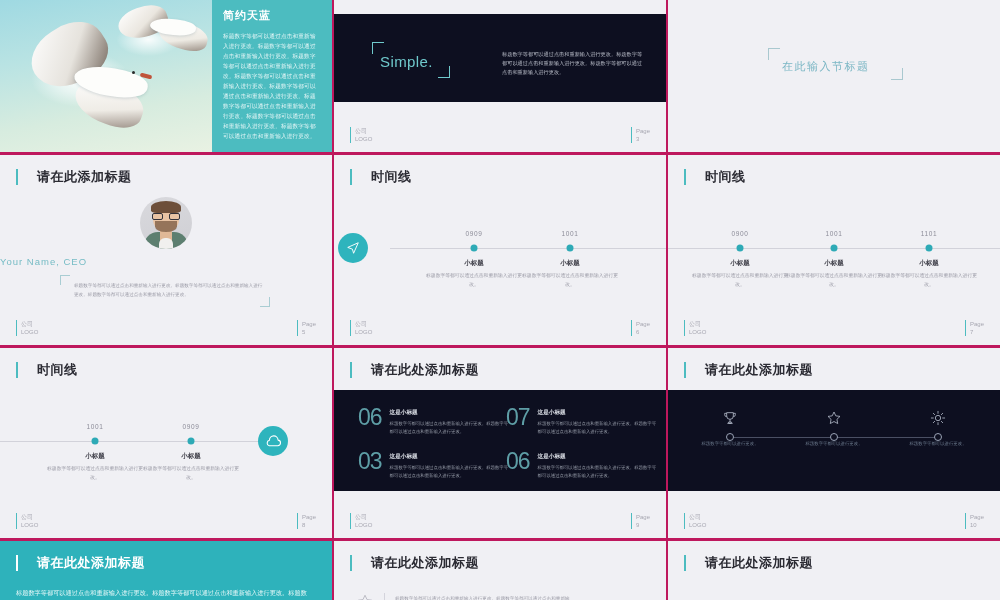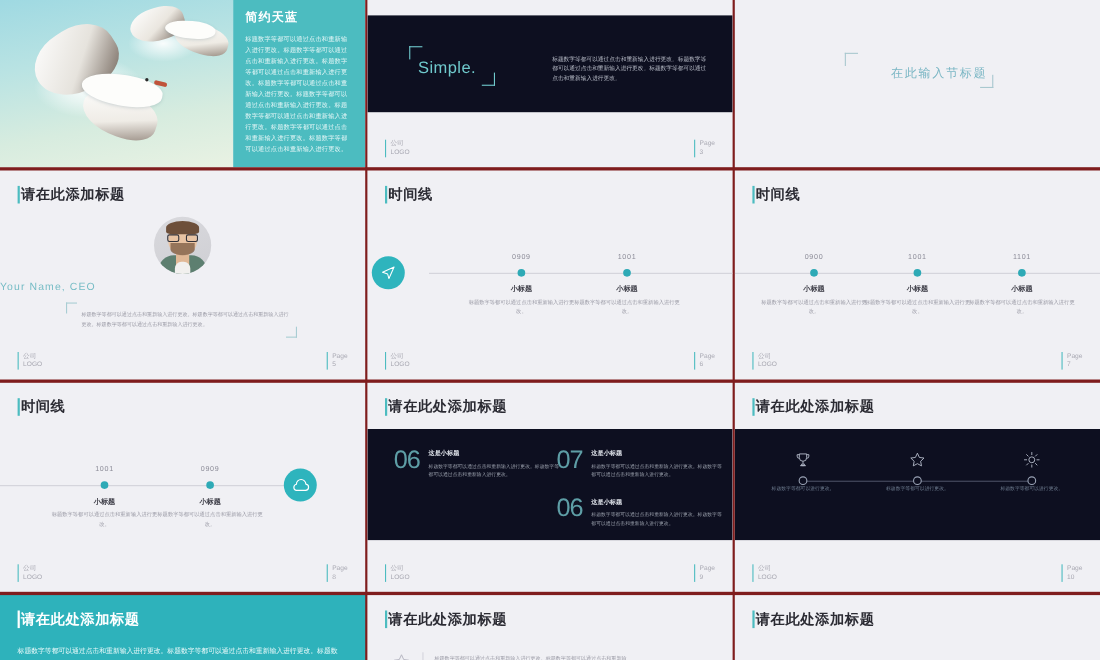--- a/index.html
+++ b/index.html
@@ -7,34 +7,34 @@
   body {
     background:#ffffff;
     font-family:"Liberation Sans","DejaVu Sans",sans-serif;
   }
   .deck {
     width:1000px; height:600px;
     display:grid;
     grid-template-columns:332px 332px 332px;
     grid-template-rows:152px 190px 190px 190px;
     column-gap:2px; row-gap:3px;
-    background:#7f1d1d;
+    background:#be185d;
     overflow:hidden;
   }
   .slide {
     background:#f0f0f4;
     position:relative;
     overflow:hidden;
   }
 
   
   .s-title {
     position:absolute; left:16px; top:14px;
     font-size:13px; color:#2b2b33; font-weight:600;
-    padding-left:1px; letter-spacing:.5px;
+    padding-left:19px; letter-spacing:.5px;
     border-left:2px solid #4cbcc0;
     line-height:16px;
   }
   .s-title.on-teal { color:#ffffff; border-left-color:#ffffff; }
   .footer { position:absolute; left:16px; right:16px; bottom:9px; height:20px; }
   .f-left, .f-right {
     position:absolute; bottom:0;
     font-size:6px; line-height:8px; color:#a8a8b2;
     padding-left:4px; border-left:1.5px solid #4cbcc0;
   }
@@ -119,21 +119,21 @@
             border-right:1.2px solid #6fc9cc; border-bottom:1.2px solid #6fc9cc; }
   .s3-body {
     position:absolute; left:168px; top:36px; width:145px;
     font-size:5.2px; line-height:9px; color:#b9bdc8;
   }
 
   
   .section-wrap { position:absolute; left:100px; top:48px; width:135px; height:32px; }
   .section-wrap .sec-txt {
     position:absolute; left:14px; top:11px;
-    font-size:11px; color:#7ab6c4; letter-spacing:1.5px; font-weight:500;margin-left:28px;
+    font-size:11px; color:#7ab6c4; letter-spacing:1.5px; font-weight:500;
   }
   .section-wrap .brk-tl { border-color:#a9c8cf; }
   .section-wrap .brk-br { border-color:#a9c8cf; }
 
   
   .avatar {
     position:absolute; left:50%; top:42px; transform:translateX(-50%);
     width:52px; height:52px; border-radius:50%; overflow:hidden;
     background:linear-gradient(160deg,#d9d9dd 0%,#cfcfd4 100%);
   }
@@ -412,20 +412,27 @@
         <p>标题数字等都可以通过点击和重新输入进行更改。标题数字等都可以通过点击和重新输入进行更改。</p>
           </span>
       </div>
       <div class="num-item" style="left:172px; top:16px;">
         <span class="n">07</span>
         <span class="c">
             <h4>这是小标题</h4>
         <p>标题数字等都可以通过点击和重新输入进行更改。标题数字等都可以通过点击和重新输入进行更改。</p>
           </span>
       </div>
+      <div class="num-item" style="left:24px; top:60px;">
+        <span class="n">03</span>
+        <span class="c">
+            <h4>这是小标题</h4>
+        <p>标题数字等都可以通过点击和重新输入进行更改。标题数字等都可以通过点击和重新输入进行更改。</p>
+          </span>
+      </div>
       <div class="num-item" style="left:172px; top:60px;">
         <span class="n">06</span>
         <span class="c">
             <h4>这是小标题</h4>
         <p>标题数字等都可以通过点击和重新输入进行更改。标题数字等都可以通过点击和重新输入进行更改。</p>
           </span>
       </div>
     </div>
     <div class="footer">
       <div class="f-left">

